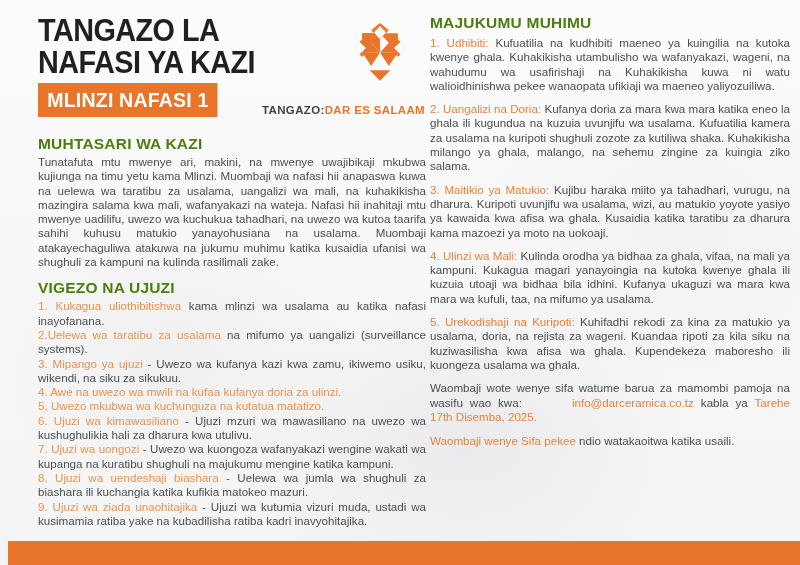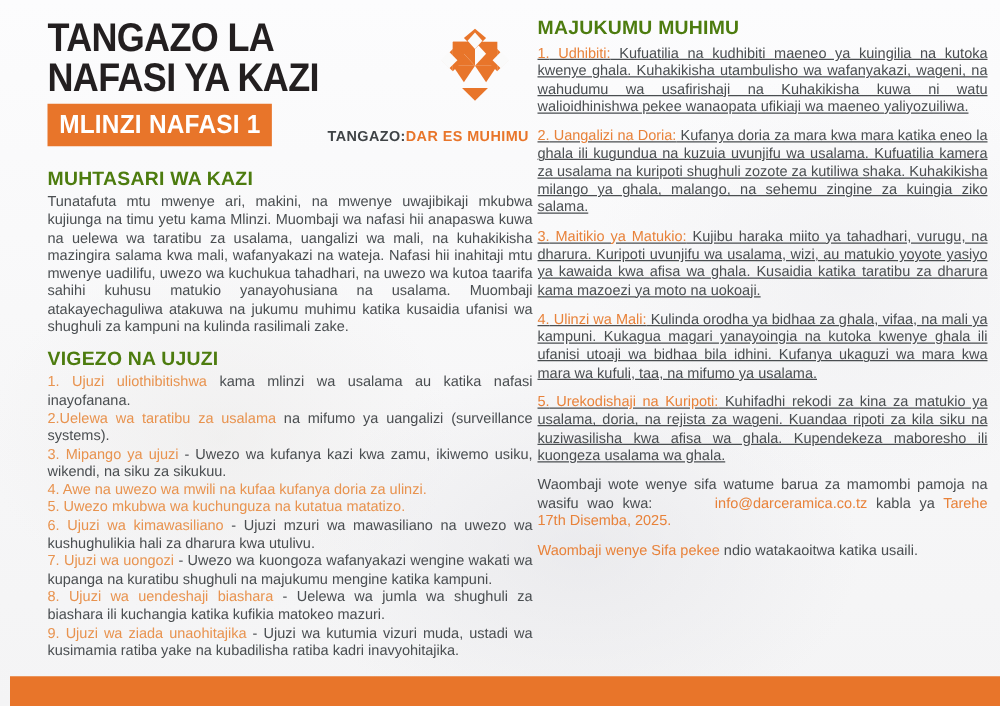--- a/index.html
+++ b/index.html
@@ -97,21 +97,21 @@
   ul.listing{
     list-style:none;margin:0;padding:0;
   }
   ul.listing li{
     font-size:11.6px;
     line-height:14.3px;
     text-align:justify;
     color:#4a4e51;
     margin:0;
   }
-  ul.listing.right li{margin-bottom:9px;text-decoration:underline;}
+  ul.listing.right li{margin-bottom:9px;}
   .hl{color:#e8934f;}
   .hl-strong{color:#e8823a;}
 
   .closing p{
     margin:0 0 9px 0;
     font-size:11.6px;
     line-height:14.6px;
     text-align:justify;
     color:#4a4e51;
   }
@@ -141,39 +141,39 @@
 
     <div style="height:18px"></div>
 
     <h2 class="sec">MUHTASARI WA KAZI</h2>
     <p class="body">Tunatafuta mtu mwenye ari, makini, na mwenye uwajibikaji mkubwa kujiunga na timu yetu kama Mlinzi. Muombaji wa nafasi hii anapaswa kuwa na uelewa wa taratibu za usalama, uangalizi wa mali, na kuhakikisha mazingira salama kwa mali,  wafanyakazi na wateja. Nafasi hii inahitaji mtu mwenye uadilifu, uwezo wa kuchukua tahadhari, na uwezo wa kutoa taarifa sahihi kuhusu matukio yanayohusiana na usalama. Muombaji atakayechaguliwa atakuwa na jukumu muhimu katika kusaidia ufanisi wa shughuli za kampuni na kulinda rasilimali zake.</p>
 
     <div style="height:10px"></div>
 
     <h2 class="sec">VIGEZO NA UJUZI</h2>
     <ul class="listing" id="qual-list">
-        <li><span class="hl">1.</span><span class="hl"> Ujuzi uliothibitishwa</span><span> kama mlinzi wa usalama au katika nafasi inayofanana.</span></li>
+        <li><span class="hl">1.</span><span class="hl"> Kukagua uliothibitishwa</span><span> kama mlinzi wa usalama au katika nafasi inayofanana.</span></li>
         <li><span class="hl">2.</span><span class="hl">Uelewa wa taratibu za usalama</span><span> na mifumo ya uangalizi (surveillance systems).</span></li>
         <li><span class="hl">3.</span><span class="hl"> Mipango ya ujuzi</span><span> - Uwezo wa kufanya kazi kwa zamu, ikiwemo usiku, wikendi, na siku za sikukuu.</span></li>
         <li><span class="hl">4.</span><span class="hl"> Awe na uwezo wa mwili na kufaa kufanya doria za ulinzi.</span></li>
         <li><span class="hl">5.</span><span class="hl"> Uwezo mkubwa wa kuchunguza na kutatua matatizo.</span></li>
         <li><span class="hl">6.</span><span class="hl"> Ujuzi wa kimawasiliano</span><span> - Ujuzi mzuri wa mawasiliano na uwezo wa kushughulikia hali za dharura kwa utulivu.</span></li>
         <li><span class="hl">7.</span><span class="hl"> Ujuzi wa uongozi</span><span> - Uwezo wa kuongoza wafanyakazi wengine wakati wa kupanga na kuratibu shughuli na majukumu mengine katika kampuni.</span></li>
         <li><span class="hl">8.</span><span class="hl"> Ujuzi wa uendeshaji biashara</span><span> - Uelewa wa jumla wa shughuli za biashara ili kuchangia katika kufikia matokeo mazuri.</span></li>
         <li><span class="hl">9.</span><span class="hl"> Ujuzi wa ziada unaohitajika</span><span> - Ujuzi wa kutumia vizuri muda, ustadi wa kusimamia ratiba yake na kubadilisha ratiba kadri inavyohitajika.</span></li>
       </ul>
   </div>
 
   <div class="col-right">
     <h2 class="sec right">MAJUKUMU MUHIMU</h2>
     <ul class="listing right" id="duty-list">
         <li><span class="hl-strong">1.</span><span class="hl-strong"> Udhibiti:</span><span> Kufuatilia na kudhibiti maeneo ya kuingilia na kutoka kwenye ghala. Kuhakikisha utambulisho wa wafanyakazi, wageni, na wahudumu wa usafirishaji na Kuhakikisha kuwa ni watu walioidhinishwa pekee wanaopata ufikiaji wa maeneo yaliyozuiliwa.</span></li>
         <li><span class="hl-strong">2.</span><span class="hl-strong"> Uangalizi na Doria:</span><span> Kufanya doria za mara kwa mara katika eneo la ghala ili kugundua na kuzuia uvunjifu wa usalama. Kufuatilia kamera za usalama na kuripoti shughuli zozote za kutiliwa shaka. Kuhakikisha milango ya ghala, malango, na sehemu zingine za kuingia ziko salama.</span></li>
         <li><span class="hl-strong">3.</span><span class="hl-strong"> Maitikio ya Matukio:</span><span> Kujibu haraka miito ya tahadhari, vurugu, na dharura. Kuripoti uvunjifu wa usalama, wizi, au matukio yoyote yasiyo ya kawaida kwa afisa wa ghala. Kusaidia katika taratibu za dharura kama mazoezi ya moto na uokoaji.</span></li>
-        <li><span class="hl-strong">4.</span><span class="hl-strong"> Ulinzi wa Mali:</span><span> Kulinda orodha ya bidhaa za ghala, vifaa, na mali ya kampuni. Kukagua magari yanayoingia na kutoka kwenye ghala ili ufanisi utoaji wa bidhaa bila idhini. Kufanya ukaguzi wa mara kwa mara wa kufuli, taa, na mifumo ya usalama.</span></li>
+        <li><span class="hl-strong">4.</span><span class="hl-strong"> Ulinzi wa Mali:</span><span> Kulinda orodha ya bidhaa za ghala, vifaa, na mali ya kampuni. Kukagua magari yanayoingia na kutoka kwenye ghala ili kuzuia utoaji wa bidhaa bila idhini. Kufanya ukaguzi wa mara kwa mara wa kufuli, taa, na mifumo ya usalama.</span></li>
         <li><span class="hl-strong">5.</span><span class="hl-strong"> Urekodishaji na Kuripoti:</span><span> Kuhifadhi rekodi za kina za matukio ya usalama, doria, na rejista za wageni. Kuandaa ripoti za kila siku na kuziwasilisha kwa afisa wa ghala. Kupendekeza maboresho ili kuongeza usalama wa ghala.</span></li>
       </ul>
 
     <div class="closing">
       <p>
         <span>Waombaji wote wenye sifa watume barua za mamombi pamoja na wasifu wao kwa: </span><a class="email" href="#">info@darceramica.co.tz</a><span> kabla ya </span><span class="hl-strong">Tarehe 17th Disemba, 2025.</span>
       </p>
       <p>
         <span class="hl-strong">Waombaji wenye Sifa pekee</span><span> ndio watakaoitwa katika usaili.</span>
       </p>
@@ -212,17 +212,17 @@
 
         <polygon points="50,8 58,17 50,26 42,17"></polygon>
         <polygon points="22,29 31,38 22,47 13,38"></polygon>
         <polygon points="78,29 87,38 78,47 69,38"></polygon>
         <polygon points="50,40 57,48 50,56 43,48" opacity="0"></polygon>
       </g>
     </svg>
   </div>
 
   <div class="mahali">
-    <span class="lbl">TANGAZO:</span><span class="val">DAR ES MUHIMU</span>
+    <span class="lbl">TANGAZO:</span><span class="val">DAR ES SALAAM</span>
   </div>
 
   <div class="footer-bar"></div>
 </div>
 
 </body></html>

